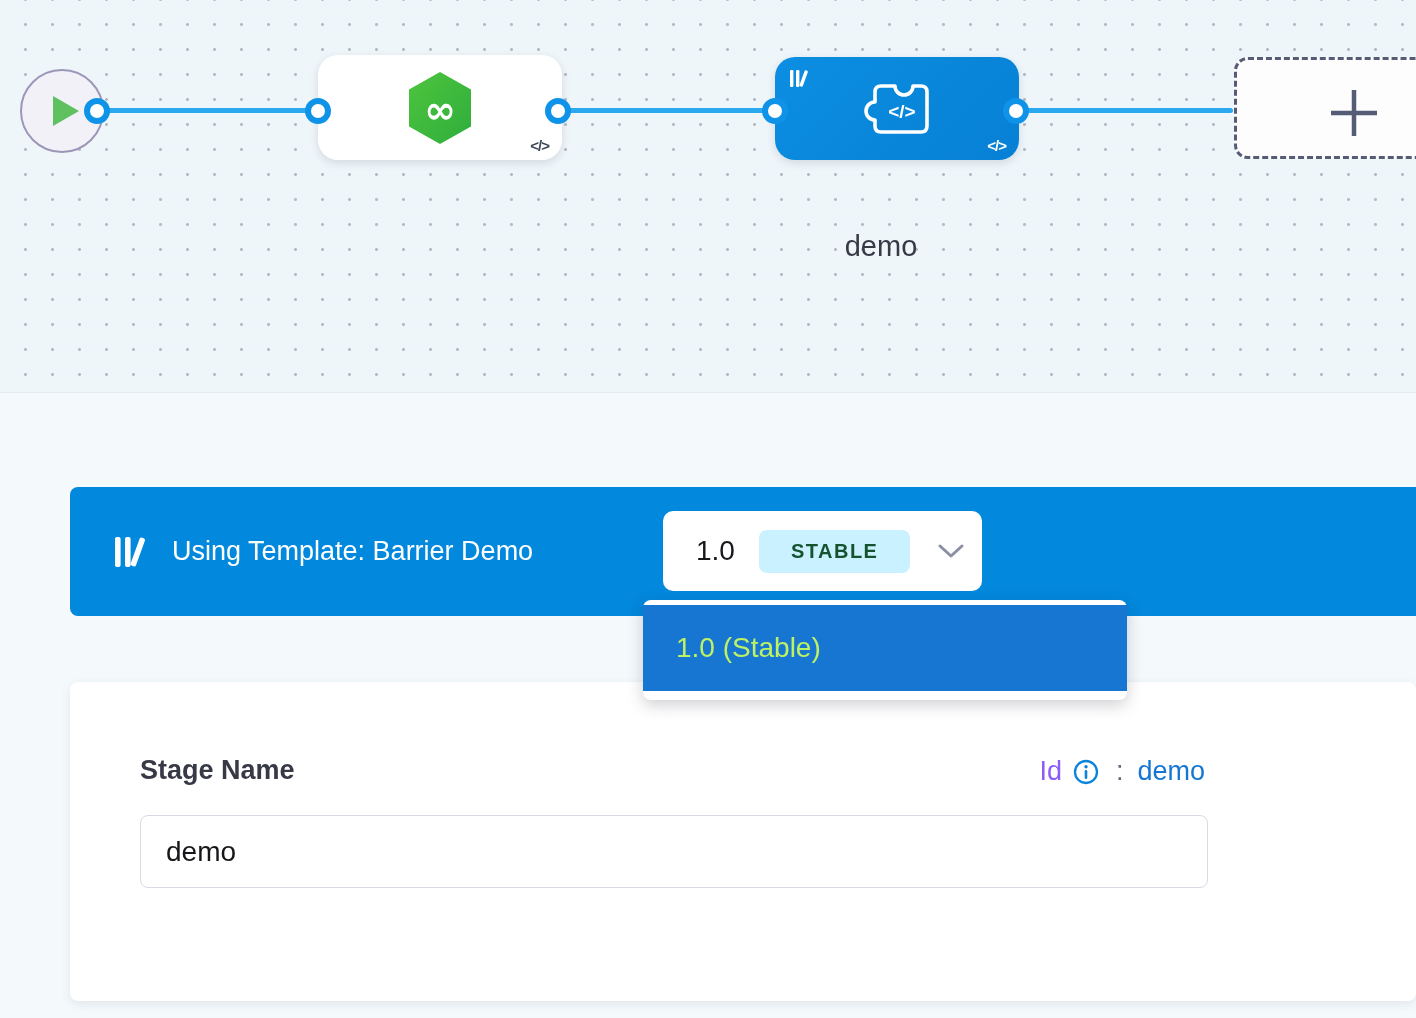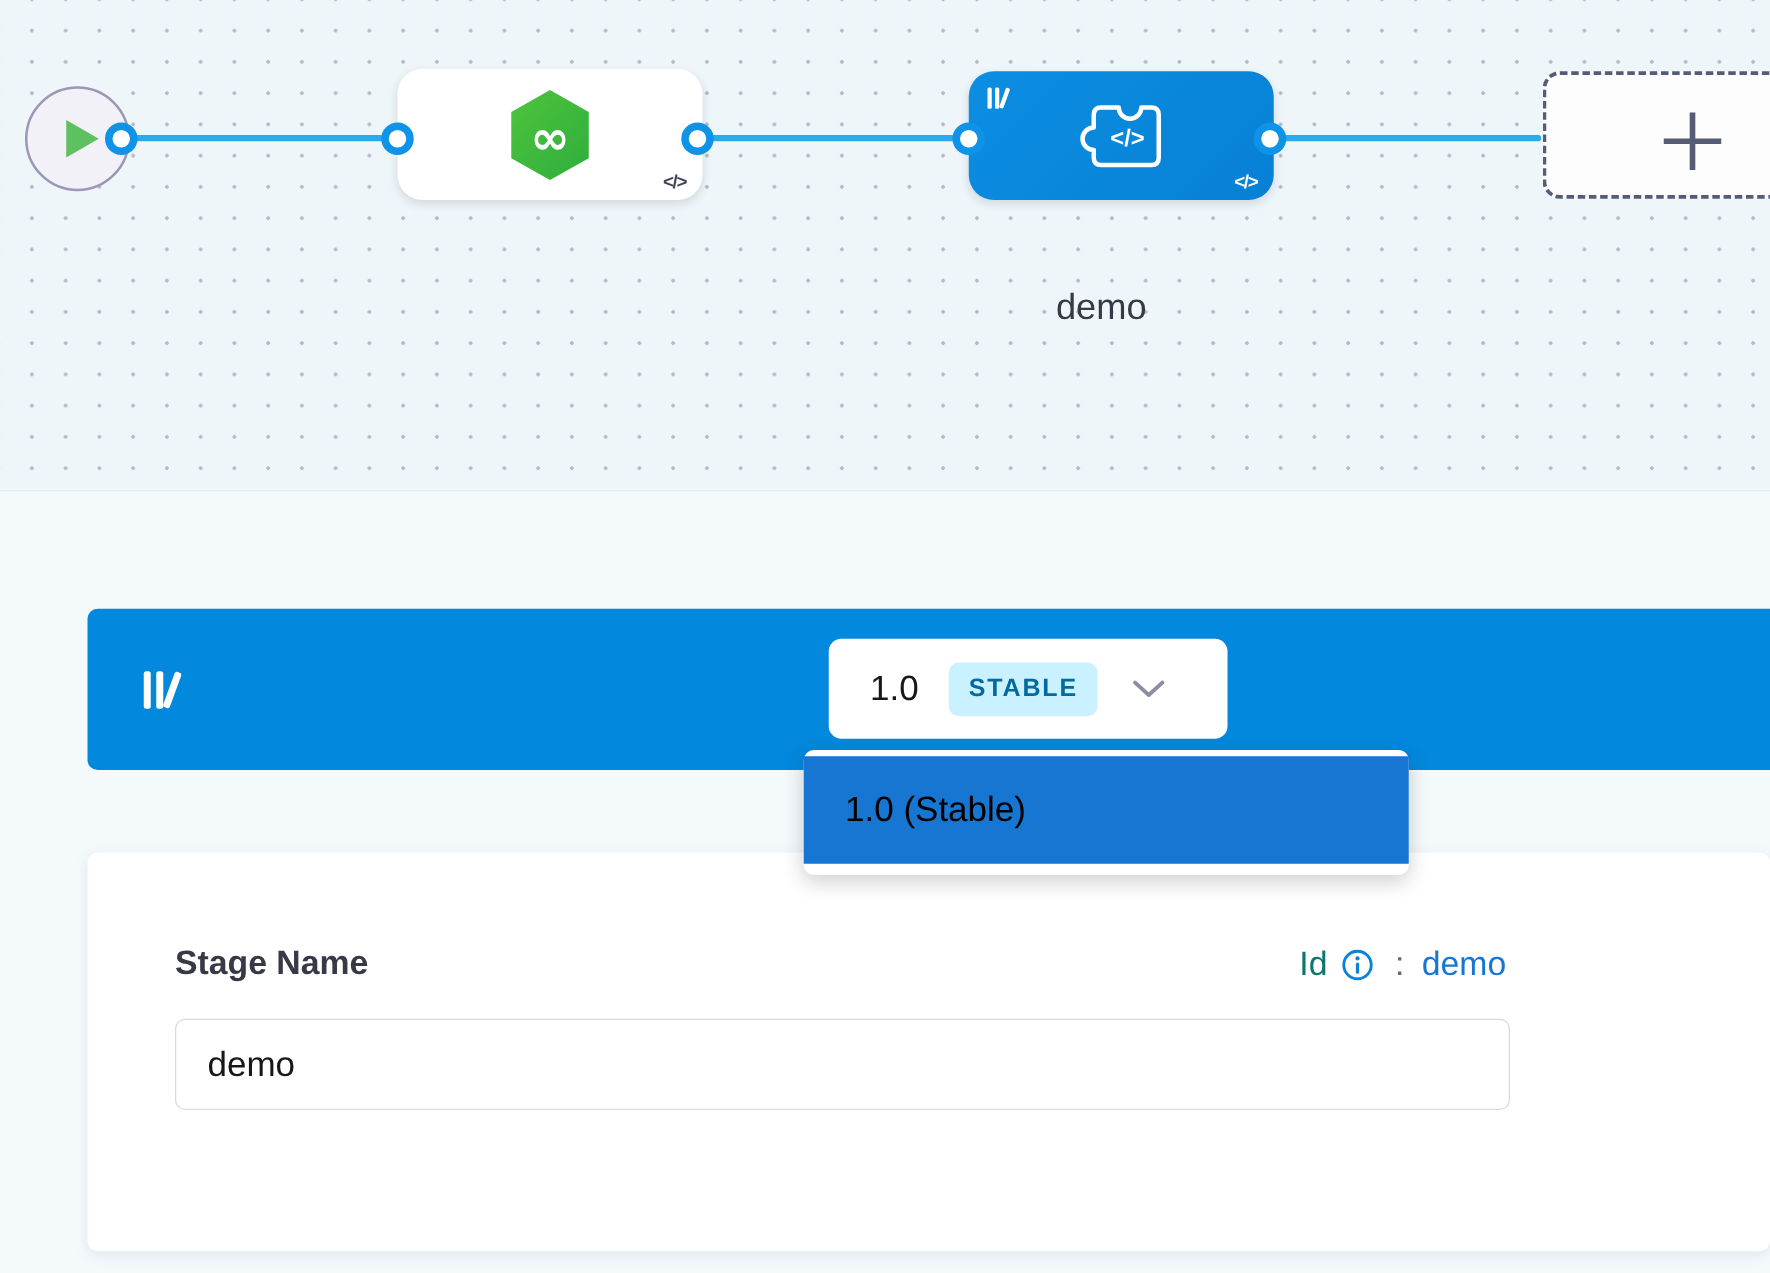--- a/index.html
+++ b/index.html
@@ -44,42 +44,42 @@
   
   .banner { position:absolute; left:70px; top:487px; width:1346px; height:129px;
     background:#0288dd; border-radius:8px 0 0 8px; display:flex; align-items:center;
     z-index:2; }
   .banner-icon { margin-left:43px; flex:none; }
   .banner-text { margin-left:25px; color:#fff; font-size:27px; font-weight:500; }
   .version-box { position:absolute; left:593px; top:24px; width:319px; height:80px;
     background:#fff; border-radius:10px; display:flex; align-items:center;
     cursor:pointer; z-index:3; }
   .version-num { margin-left:33px; font-size:28px; font-weight:500; color:#17171c; }
-  .stable-badge { margin-left:24px; background:#c9f1ff; color:#0369a1;
-    font-size:20px; font-weight:bold; letter-spacing:1.5px; padding:10px 16px;
+  .stable-badge { margin-left:24px; background:#c9f1ff; color:#14532d;
+    font-size:20px; font-weight:bold; letter-spacing:1.5px; padding:10px 32px;
     border-radius:8px; }
   .chev { margin-left:26px; }
 
   
   .dropdown { position:absolute; left:643px; top:600px; width:484px; height:100px;
     background:#fff; border-radius:8px; box-shadow:0 5px 16px rgba(40,41,61,.22);
     padding:5px 0 9px 0; z-index:4; }
-  .dd-item { width:100%; height:86px; background:#1776d1; color:#000000;
+  .dd-item { width:100%; height:86px; background:#1776d1; color:#bef264;
     font-size:28px; display:flex; align-items:center; padding-left:33px;
     cursor:pointer; }
 
   
   .card { position:absolute; left:70px; top:682px; width:1346px; height:319px;
     background:#fff; border-radius:8px; box-shadow:0 3px 10px rgba(96,97,112,.12);
     z-index:1; }
   .stage-name-label { position:absolute; left:70px; top:73px; font-size:27px;
     font-weight:600; color:#383946;text-align:center; }
   .id-row { position:absolute; right:211px; top:74px; display:flex;
     align-items:center; font-size:27px; }
-  .id-label { color:#0f766e; }
+  .id-label { color:#8b5cf6; }
   .id-row svg { margin-left:10px; }
   .id-colon { color:#63667c; margin-left:16px; }
   .id-value { color:#1577d2; margin-left:14px; text-decoration:none; cursor:pointer; }
   .stage-input { position:absolute; left:70px; top:133px; width:1068px; height:73px;
     border:1.5px solid #d8d9e4; border-radius:8px; font-size:28px; color:#17171a;
     padding-left:25px; font-family:"Liberation Sans", sans-serif; background:#fff;
     outline:none; }
 </style>
 </head>
 <body>
@@ -135,20 +135,21 @@
 
   <div class="node-label lbl-demo">demo</div>
 </div>
 
 <div class="banner">
   <svg class="banner-icon" width="34" height="38" viewBox="0 0 34 38">
     <rect x="2" y="4" width="5.6" height="30" rx="2" fill="#fff"></rect>
     <rect x="12" y="4" width="5.6" height="30" rx="2" fill="#fff"></rect>
     <rect x="22" y="4" width="5.6" height="30" rx="2" fill="#fff" transform="rotate(20 24.8 19)"></rect>
   </svg>
+  <span class="banner-text">Using Template: Barrier Demo</span>
 
   <div class="version-box">
     <span class="version-num">1.0</span>
     <span class="stable-badge">STABLE</span>
     <svg class="chev" width="30" height="18" viewBox="0 0 30 18">
       <polyline points="4,4 15,14 26,4" fill="none" stroke="#8b8fa3" stroke-width="3" stroke-linecap="round" stroke-linejoin="round"></polyline>
     </svg>
   </div>
 </div>
 

